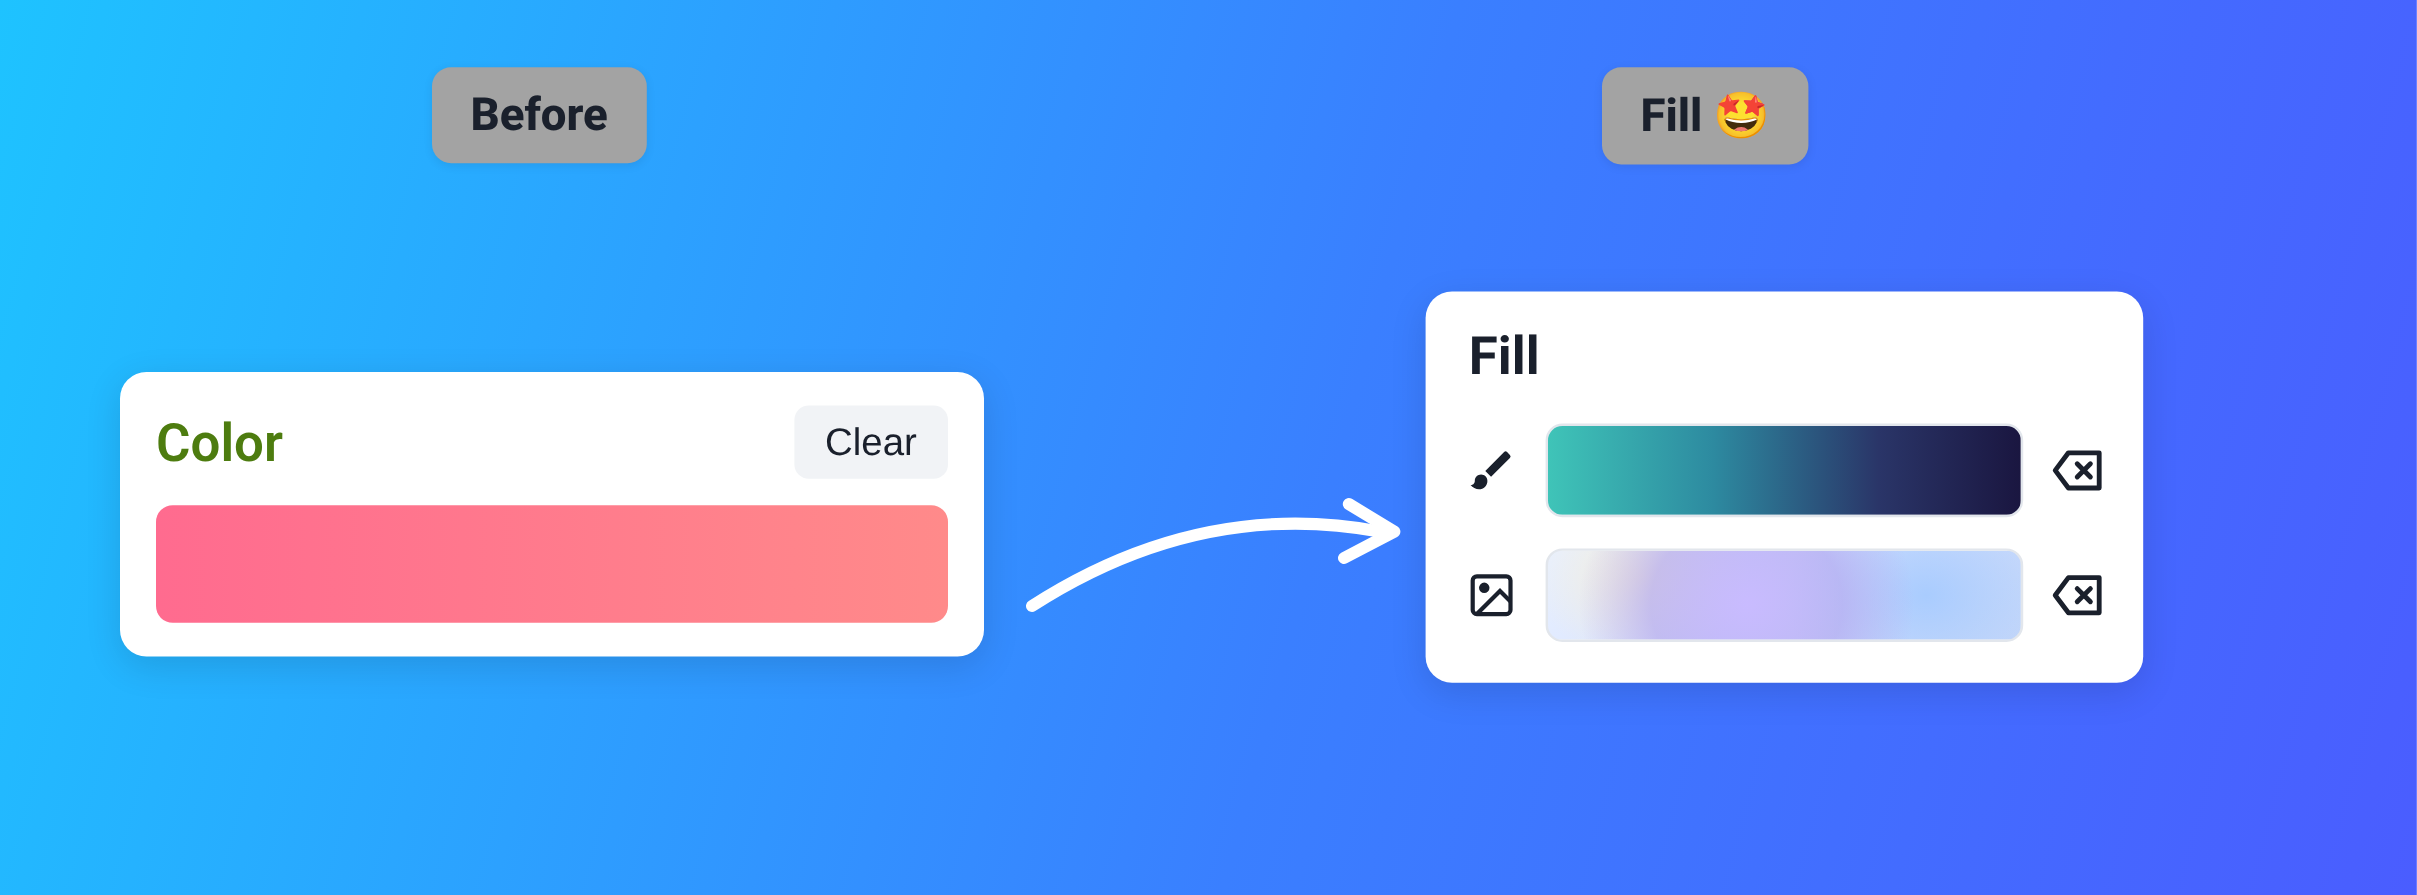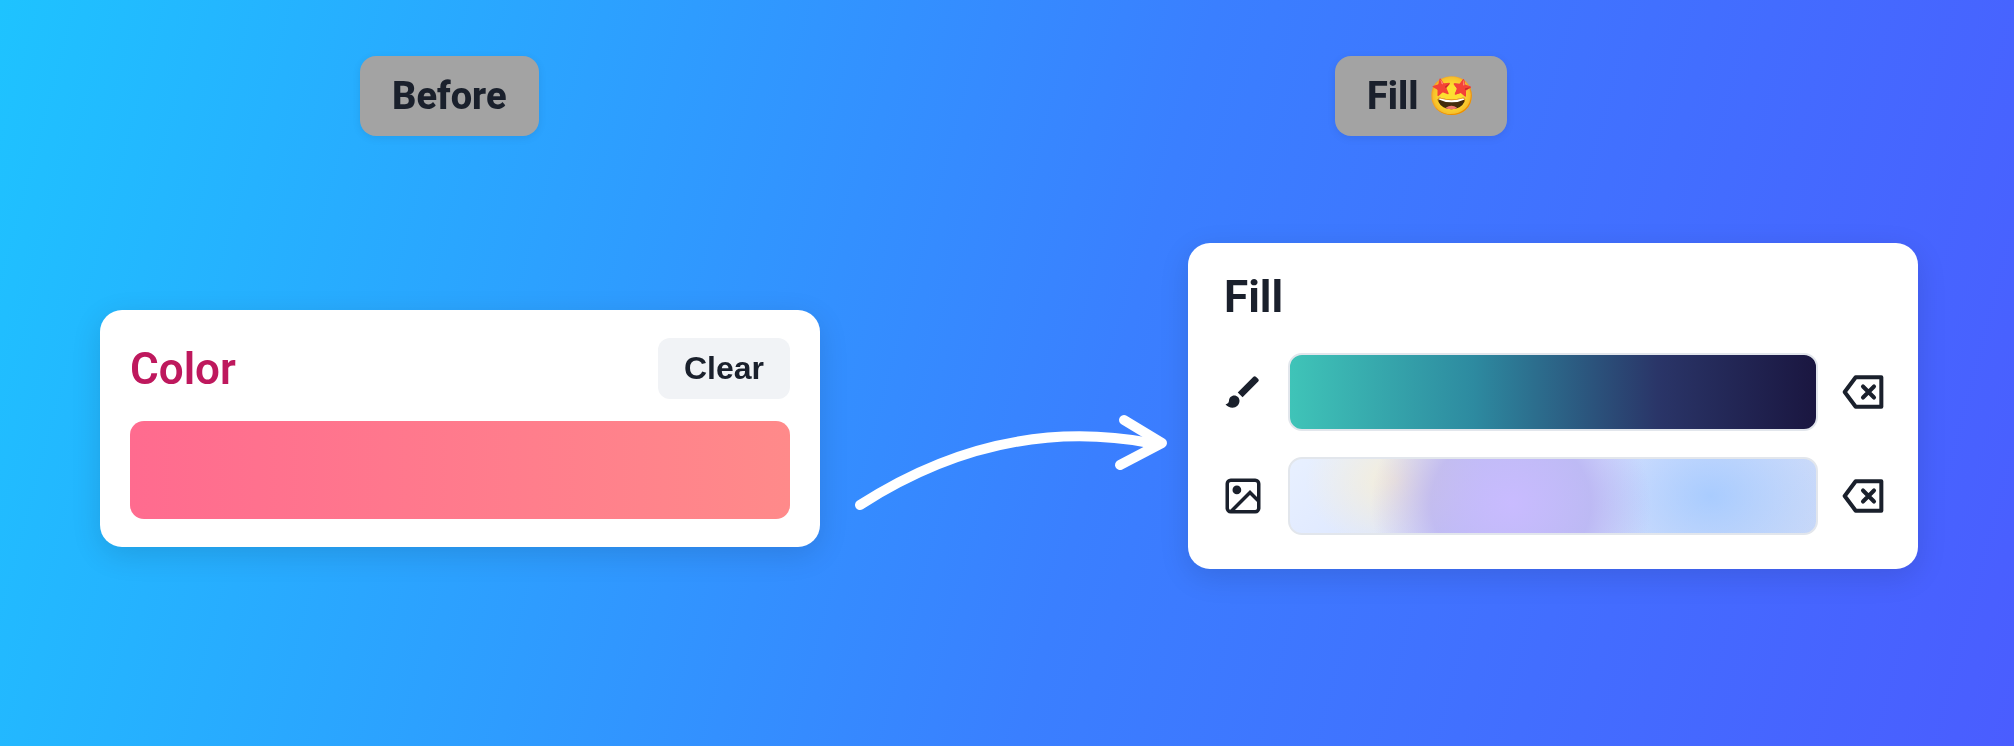--- a/index.html
+++ b/index.html
@@ -50,42 +50,42 @@
     }
     .card-before-header {
       display: flex;
       justify-content: space-between;
       align-items: center;
       margin-bottom: 22px;
     }
     .card-before-title {
       font-size: 44px;
       font-weight: 600;
-      color: #be185d;
+      color: #4d7c0f;
     }
     .clear-btn {
       background: #f1f3f6;
       border-radius: 12px;
       padding: 12px 26px;
       font-size: 32px;
-      font-weight: 700;
+      font-weight: 400;
       color: #1a202c;
       border: none;
       cursor: pointer;
     }
     .color-swatch-before {
       width: 100%;
       height: 98px;
       border-radius: 14px;
       background: linear-gradient(90deg, #ff6b8f 0%, #ff8a8a 100%);
     }
     .card-after {
       top: 243px;
       left: 1188px;
-      width: 730px;
+      width: 598px;
     }
     .card-after-title {
       font-size: 44px;
       font-weight: 700;
       color: #1a202c;
       margin-bottom: 30px;
       margin-left: 6px;
     }
     .fill-row {
       display: flex;

